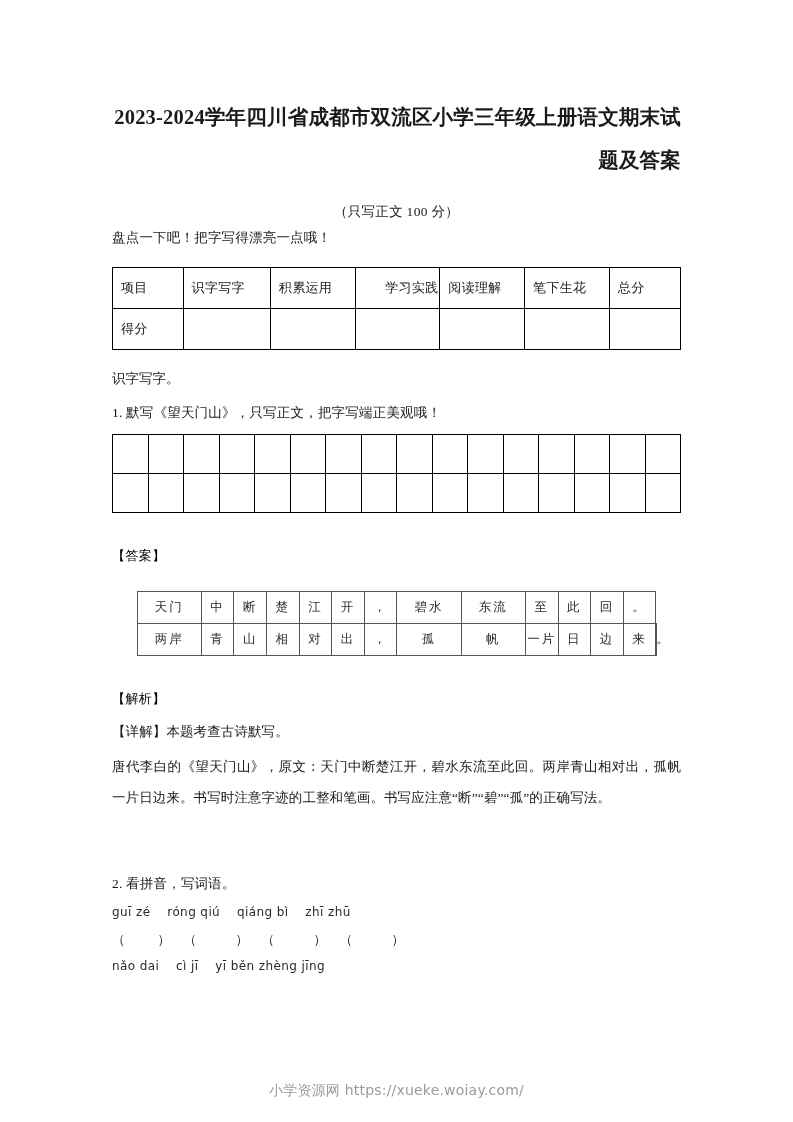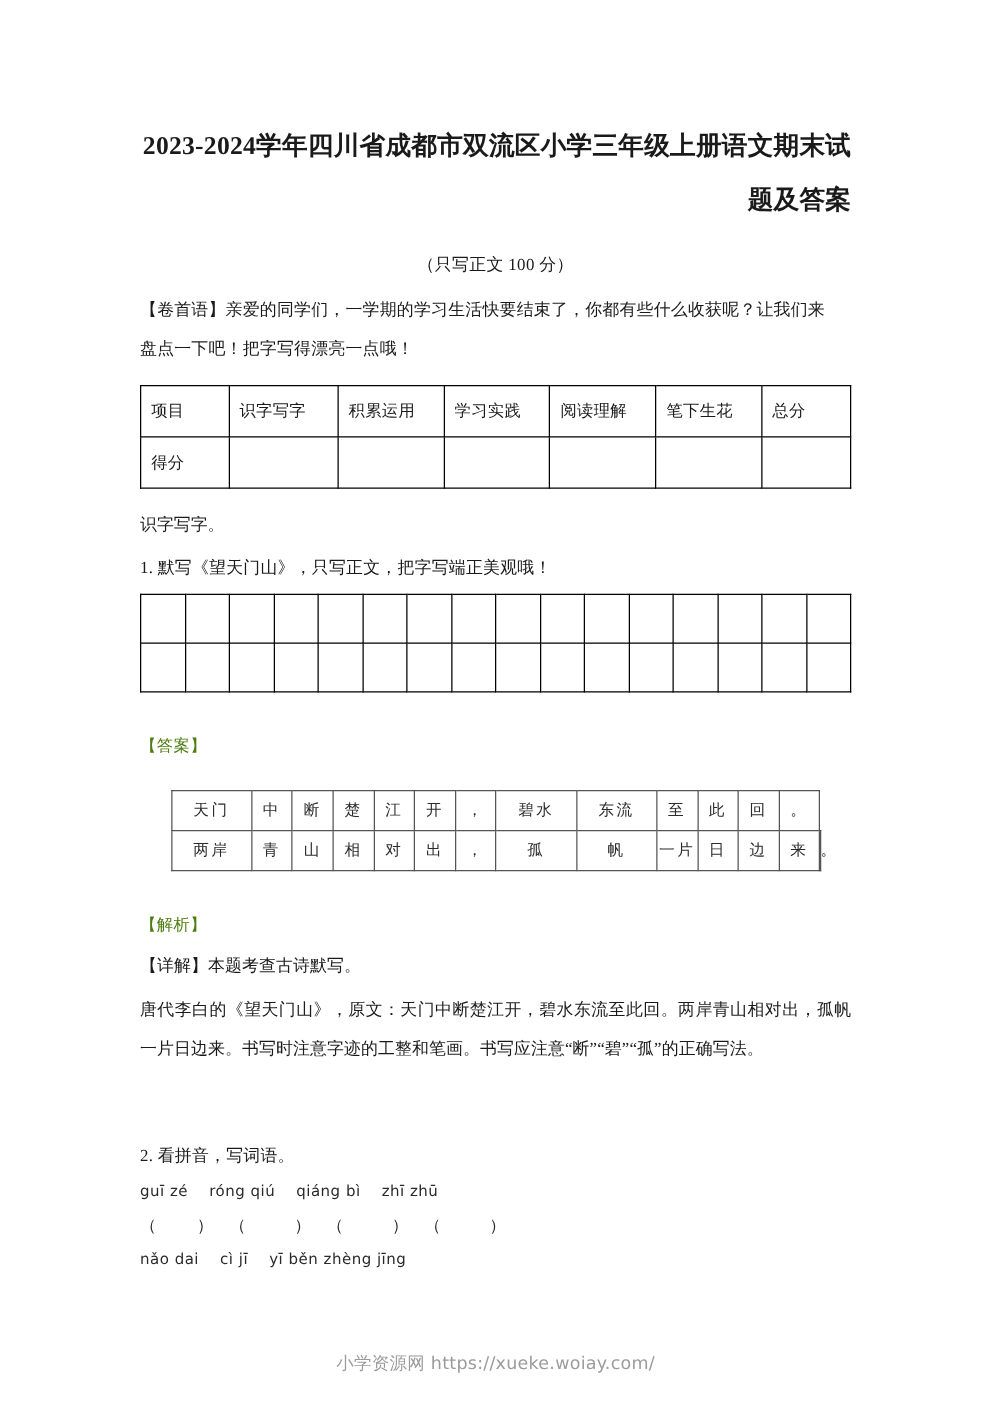--- a/index.html
+++ b/index.html
@@ -61,21 +61,21 @@
     border: 1px solid #000;
     height: 38px;
     font-size: 13px;
     padding-left: 8px;
     vertical-align: middle;
     letter-spacing: 0.3px;
   }
   .col-item   { width: 12.2%; }
   .col-a      { width: 15.5%; }
   .col-b      { width: 15.0%; }
-  .col-c      { width: 15.0%; }
+  .col-c      { width: 15.0%; text-align: right; }
   .col-d      { width: 15.0%; }
   .col-e      { width: 15.0%; }
   .col-total  { width: 12.3%; }
 
   .section-line {
     font-size: 13.5px;
     line-height: 30px;
     margin-top: 14px;
   }
   .question-line {
@@ -90,21 +90,21 @@
     width: 100%;
     margin-top: 6px;
     table-layout: fixed;
   }
   .blank-grid td {
     border: 1px solid #000;
     height: 36px;
   }
   
   .tag-answer, .tag-analysis {
-    color: #4d7c0f;
+    color: #000000;
     font-size: 13px;
     line-height: 26px;
     letter-spacing: 0.4px;
   }
   .tag-answer { margin-top: 30px; }
   .tag-analysis { margin-top: 30px; }
 
   
   .poem-wrap {
     margin-top: 22px;
@@ -170,21 +170,20 @@
 </style>
 </head>
 <body>
 
 <div class="page">
 
   <h1 class="doc-title">2023-2024学年四川省成都市双流区小学三年级上册语文期末试题及答案</h1>
 
   <div class="subtitle">（只写正文 100 分）</div>
 
-  <p class="para intro">【卷首语】亲爱的同学们，一学期的学习生活快要结束了，你都有些什么收获呢？让我们来</p>
   <p class="para">盘点一下吧！把字写得漂亮一点哦！</p>
 
   <table class="score-table">
     <tbody>
       <tr>
         <td class="col-item">项目</td>
         <td class="col-a">识字写字</td>
         <td class="col-b">积累运用</td>
         <td class="col-c">学习实践</td>
         <td class="col-d">阅读理解</td>

